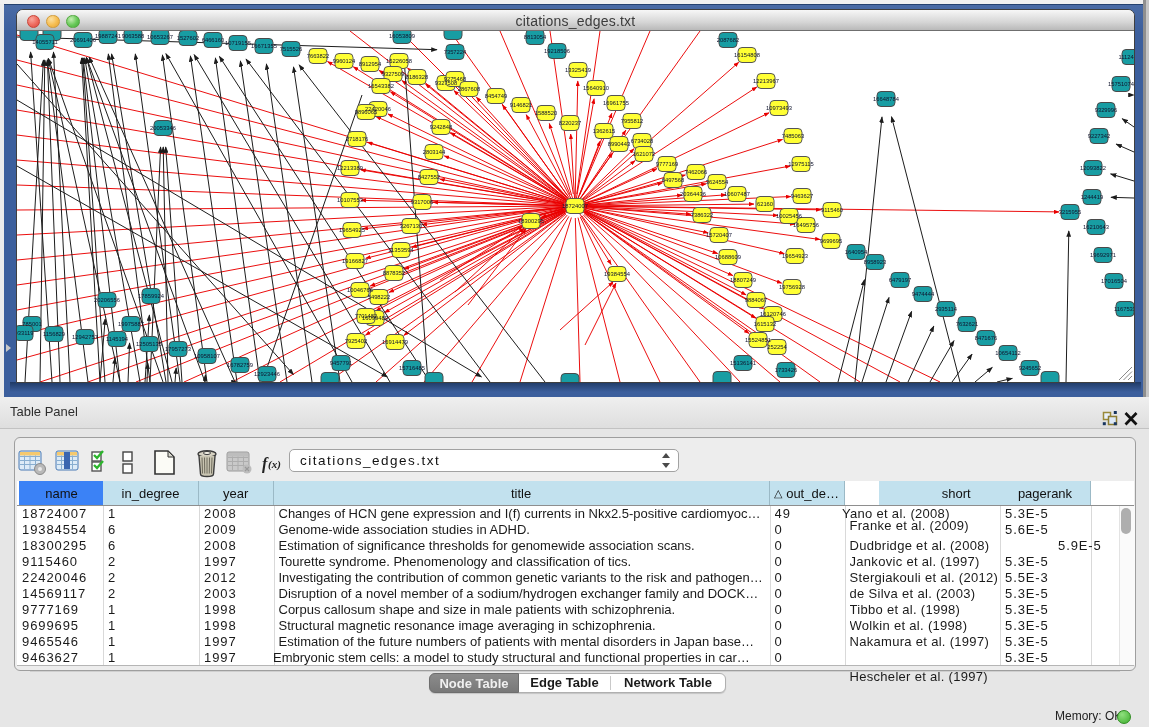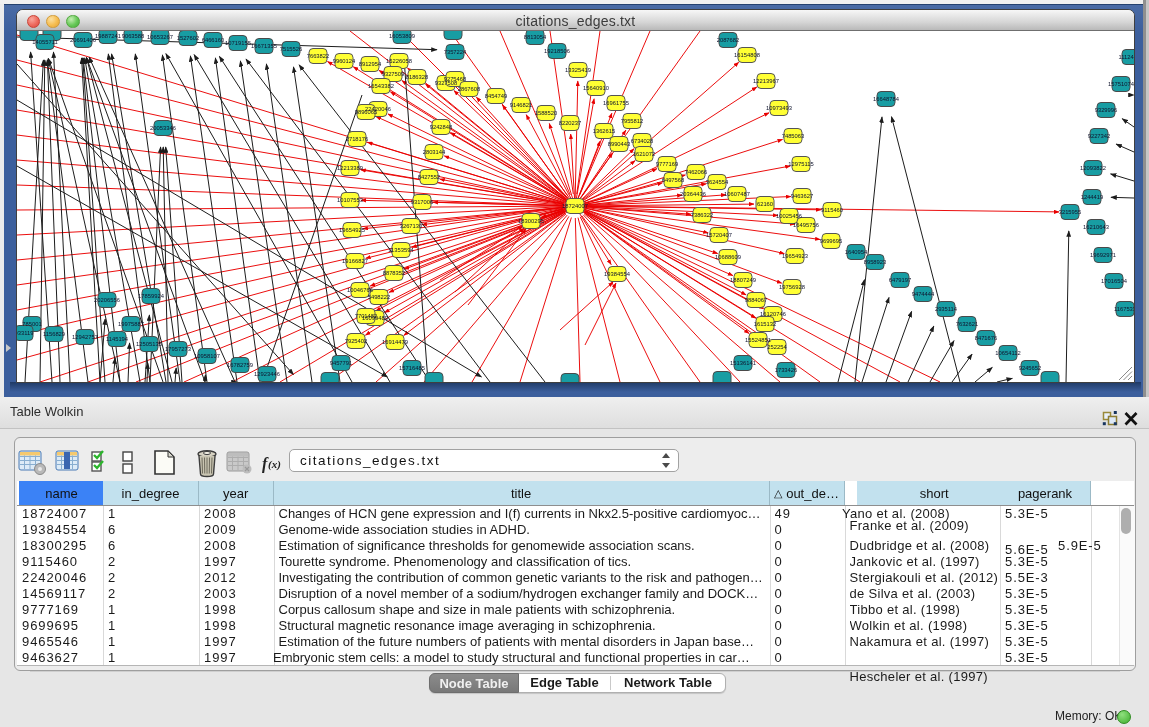--- a/index.html
+++ b/index.html
@@ -490,21 +490,21 @@
 <line x1="1106.5" y1="349" x2="1115" y2="340.5" stroke="#8a8a8a" stroke-width="1"></line>
 <line x1="1102" y1="349" x2="1115" y2="336" stroke="#8a8a8a" stroke-width="1"></line>
 </svg>
   </div>
 </div>
 
 <div class="abs" style="left:568px;top:398px;width:0;height:0;border-bottom:5px solid #c0c0c0;border-left:5px solid transparent;border-right:5px solid transparent"></div>
 
 <div class="abs" style="left:0;top:397px;width:1149px;height:330px;background:#e6e6e6"></div>
 <div class="abs" style="left:0;top:397px;width:1149px;height:31px;background:linear-gradient(#efefef,#dedede);border-bottom:1px solid #c2c2c2"></div>
-<div class="abs" style="left:10px;top:404px;font-size:13px;color:#2e2e2e">Table Wolkin</div>
+<div class="abs" style="left:10px;top:404px;font-size:13px;color:#2e2e2e">Table Panel</div>
 
 <svg class="abs" style="left:1100px;top:408px" width="42" height="20" viewBox="0 0 42 20">
  <rect x="3.5" y="4.5" width="7" height="7" fill="#e9f1fb" stroke="#9a8a3a" stroke-width="1.5"></rect>
  <rect x="8.5" y="8.5" width="8" height="8" fill="#dde9f8" stroke="#8d7d32" stroke-width="1.5"></rect>
  <rect x="13.8" y="3" width="3" height="3" fill="#17355f"></rect>
  <rect x="2.8" y="14.2" width="3" height="3" fill="#17355f"></rect>
  <rect x="13.8" y="14.2" width="3" height="3" fill="#17355f"></rect>
  <path d="M25.5 5 L36.5 16.5 M36.5 5 L25.5 16.5" stroke="#111" stroke-width="2.7"></path>
 </svg>
 
@@ -571,21 +571,21 @@
  <path d="M8 1 L12 6 L4 6 z" fill="#4a4a4a"></path>
     <path d="M8 16 L12 11 L4 11 z" fill="#4a4a4a"></path>
 </svg>
 
 <div class="abs" style="left:17px;top:481px;width:1117px;height:185px;background:#fff"></div>
 <div class="hcell" style="left:19px;width:86px;background:#3b82f6;">name</div>
 <div class="hcell" style="left:103px;width:96px;">in_degree</div>
 <div class="hcell" style="left:199px;width:74.5px;">year</div>
 <div class="hcell" style="left:273.5px;width:496px;">title</div>
 <div class="hcell" style="left:769.5px;width:75px;"><span style="font-size:11px;position:relative;top:-1px">△</span>&nbsp;out_de…</div>
-<div class="hcell" style="left:857px;width:155.5px;">short</div>
+<div class="hcell" style="left:879px;width:155.5px;">short</div>
 <div class="hcell" style="left:1000px;width:91px;">pagerank</div>
 <div class="abs" style="left:17px;top:505px;width:1117px;height:1px;background:#8e8e8e"></div>
 <div style="position:absolute;left:103px;top:506px;width:1px;height:160px;background:#d9d9d9"></div>
 <div style="position:absolute;left:199px;top:506px;width:1px;height:160px;background:#d9d9d9"></div>
 <div style="position:absolute;left:273.5px;top:506px;width:1px;height:160px;background:#d9d9d9"></div>
 <div style="position:absolute;left:769.5px;top:506px;width:1px;height:160px;background:#d9d9d9"></div>
 <div style="position:absolute;left:844.5px;top:506px;width:1px;height:160px;background:#d9d9d9"></div>
 <div style="position:absolute;left:1000px;top:506px;width:1px;height:160px;background:#d9d9d9"></div>
 <div style="position:absolute;left:1091px;top:506px;width:1px;height:160px;background:#d9d9d9"></div>
 <div class="cell" style="left:22px;top:506px;width:80px;height:16px;letter-spacing:0.9px">18724007</div>
@@ -594,21 +594,21 @@
 <div class="cell" style="left:278.5px;top:506px;width:490px;height:16px;letter-spacing:0px">Changes of HCN gene expression and I(f) currents in Nkx2.5-positive cardiomyoc…</div>
 <div class="cell" style="left:774.5px;top:506px;width:69px;height:16px;letter-spacing:0.9px">49</div>
 <div class="cell" style="left:842px;top:506px;width:149.5px;height:16px;letter-spacing:0.3px">Yano et al. (2008)</div>
 <div class="cell" style="left:1005px;top:506px;width:85px;height:16px;letter-spacing:0.9px">5.3E-5</div>
 <div class="cell" style="left:22px;top:522px;width:80px;height:16px;letter-spacing:0.9px">19384554</div>
 <div class="cell" style="left:108px;top:522px;width:90px;height:16px;letter-spacing:0.9px">6</div>
 <div class="cell" style="left:204px;top:522px;width:68.5px;height:16px;letter-spacing:0.9px">2009</div>
 <div class="cell" style="left:278.5px;top:522px;width:490px;height:16px;letter-spacing:0px">Genome-wide association studies in ADHD.</div>
 <div class="cell" style="left:774.5px;top:522px;width:69px;height:16px;letter-spacing:0.9px">0</div>
 <div class="cell" style="left:849.5px;top:518px;width:162px;height:16px;letter-spacing:0.3px">Franke et al. (2009)</div>
-<div class="cell" style="left:1005px;top:542px;width:85px;height:16px;letter-spacing:0.9px">5.6E-5</div>
+<div class="cell" style="left:1005px;top:522px;width:85px;height:16px;letter-spacing:0.9px">5.6E-5</div>
 <div class="cell" style="left:22px;top:538px;width:80px;height:16px;letter-spacing:0.9px">18300295</div>
 <div class="cell" style="left:108px;top:538px;width:90px;height:16px;letter-spacing:0.9px">6</div>
 <div class="cell" style="left:204px;top:538px;width:68.5px;height:16px;letter-spacing:0.9px">2008</div>
 <div class="cell" style="left:278.5px;top:538px;width:490px;height:16px;letter-spacing:0px">Estimation of significance thresholds for genomewide association scans.</div>
 <div class="cell" style="left:774.5px;top:538px;width:69px;height:16px;letter-spacing:0.9px">0</div>
 <div class="cell" style="left:849.5px;top:538px;width:149.5px;height:16px;letter-spacing:0.3px">Dudbridge et al. (2008)</div>
 <div class="cell" style="left:1058px;top:538px;width:85px;height:16px;letter-spacing:0.9px">5.9E-5</div>
 <div class="cell" style="left:22px;top:554px;width:80px;height:16px;letter-spacing:0.9px">9115460</div>
 <div class="cell" style="left:108px;top:554px;width:90px;height:16px;letter-spacing:0.9px">2</div>
 <div class="cell" style="left:204px;top:554px;width:68.5px;height:16px;letter-spacing:0.9px">1997</div>

